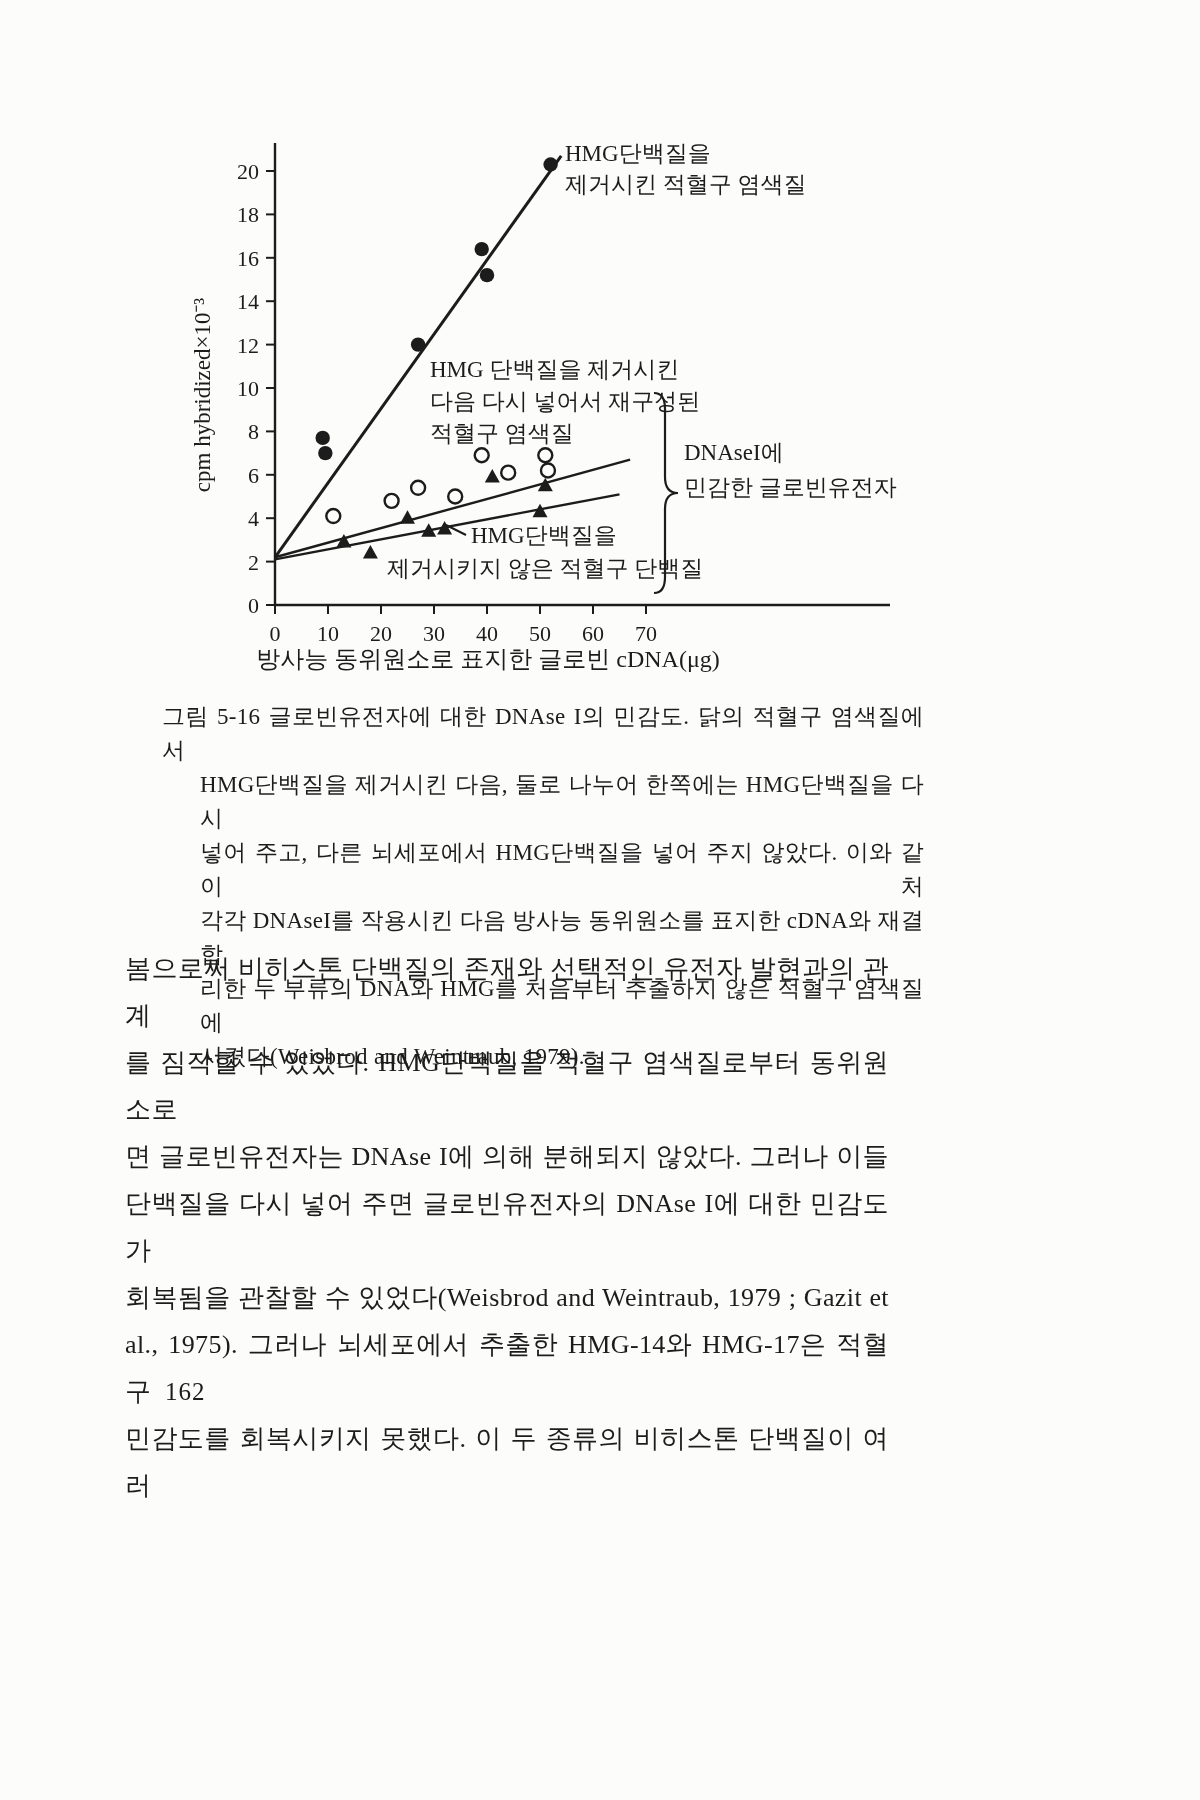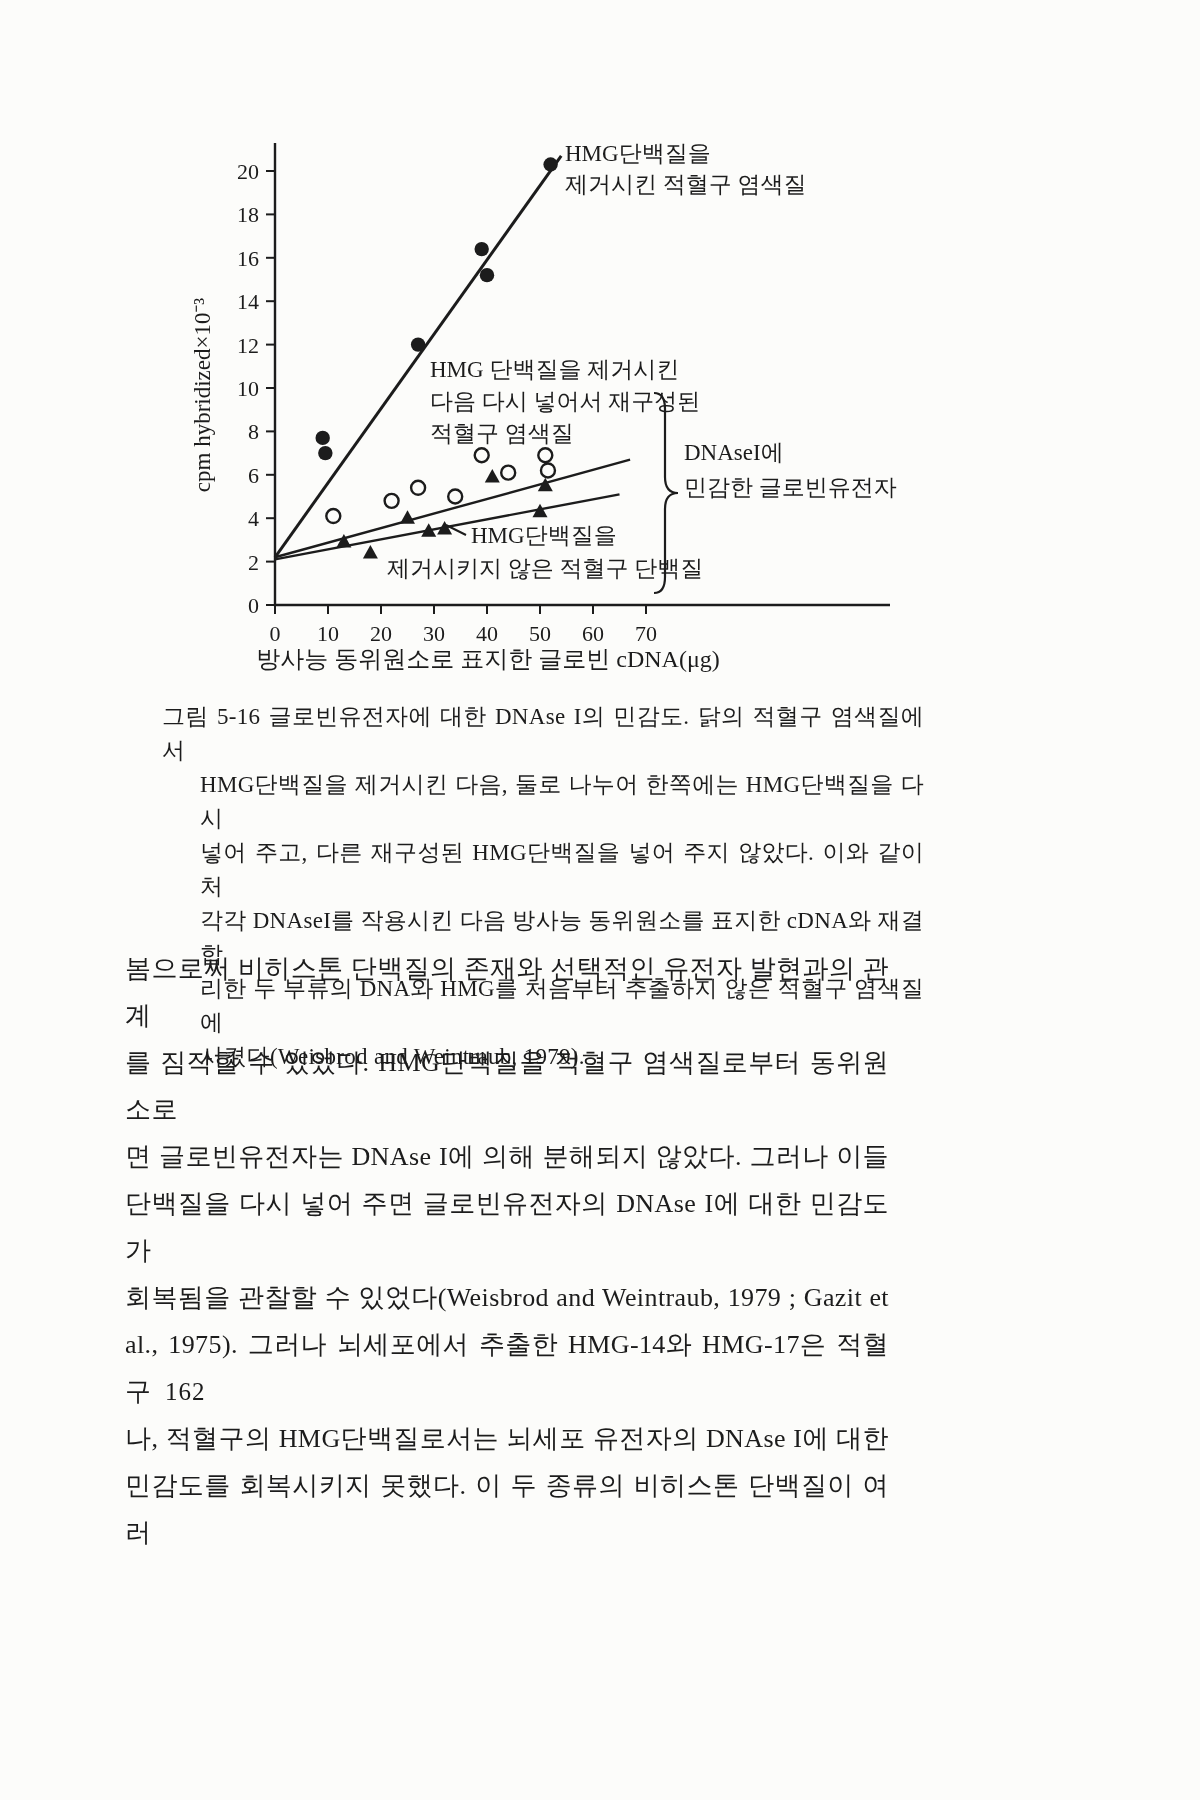--- a/index.html
+++ b/index.html
@@ -152,32 +152,31 @@
           <text x="554" y="400">민감한 글로빈유전자</text>
         </g>
         <line x1="336" y1="440" x2="316" y2="430" stroke="#1c1c1c" stroke-width="2"></line>
         <path d="M 524 298 Q 535 298 535 314 L 535 382 Q 535 398 548 398 Q 535 398 535 414 L 535 482 Q 535 498 524 498" stroke="#1c1c1c" stroke-width="2.2" fill="none"></path>
       </svg>
   </figure>
 
   <div class="caption">
     <div class="cap-line cap-first">그림 5-16  글로빈유전자에 대한 DNAse I의 민감도. 닭의 적혈구 염색질에서</div>
     <div class="cap-line">HMG단백질을 제거시킨 다음, 둘로 나누어 한쪽에는 HMG단백질을 다시</div>
-    <div class="cap-line">넣어 주고, 다른 재구성된 HMG단백질을 넣어 주지 않았다. 이와 같이 처</div>
+    <div class="cap-line">넣어 주고, 다른 뇌세포에서 HMG단백질을 넣어 주지 않았다. 이와 같이 처</div>
     <div class="cap-line">각각 DNAseI를 작용시킨 다음 방사능 동위원소를 표지한 cDNA와 재결합</div>
     <div class="cap-line">리한 두 부류의 DNA와 HMG를 처음부터 추출하지 않은 적혈구 염색질에</div>
     <div class="cap-line cap-last">시켰다(Weisbrod and Weintraub, 1979).</div>
   </div>
 
   <div class="body-text">
     <div class="b-line">봄으로써 비히스톤 단백질의 존재와 선택적인 유전자 발현과의 관계</div>
     <div class="b-line">를 짐작할 수 있었다. HMG단백질을 적혈구 염색질로부터 동위원소로</div>
     <div class="b-line">면 글로빈유전자는 DNAse I에 의해 분해되지 않았다. 그러나 이들</div>
     <div class="b-line">단백질을 다시 넣어 주면 글로빈유전자의 DNAse I에 대한 민감도가</div>
     <div class="b-line">회복됨을 관찰할 수 있었다(Weisbrod and Weintraub, 1979 ; Gazit et</div>
     <div class="b-line">al., 1975). 그러나 뇌세포에서 추출한 HMG-14와 HMG-17은 적혈구</div>
-    <div class="b-line">나, 적혈구의 HMG단백질로서는 뇌세포 유전자의 DNAse I에 대한</div>
     <div class="b-line">민감도를 회복시키지 못했다. 이 두 종류의 비히스톤 단백질이 여러</div>
   </div>
 
   <div class="page-number">162</div>
 
 </div>
 
 </body></html>

